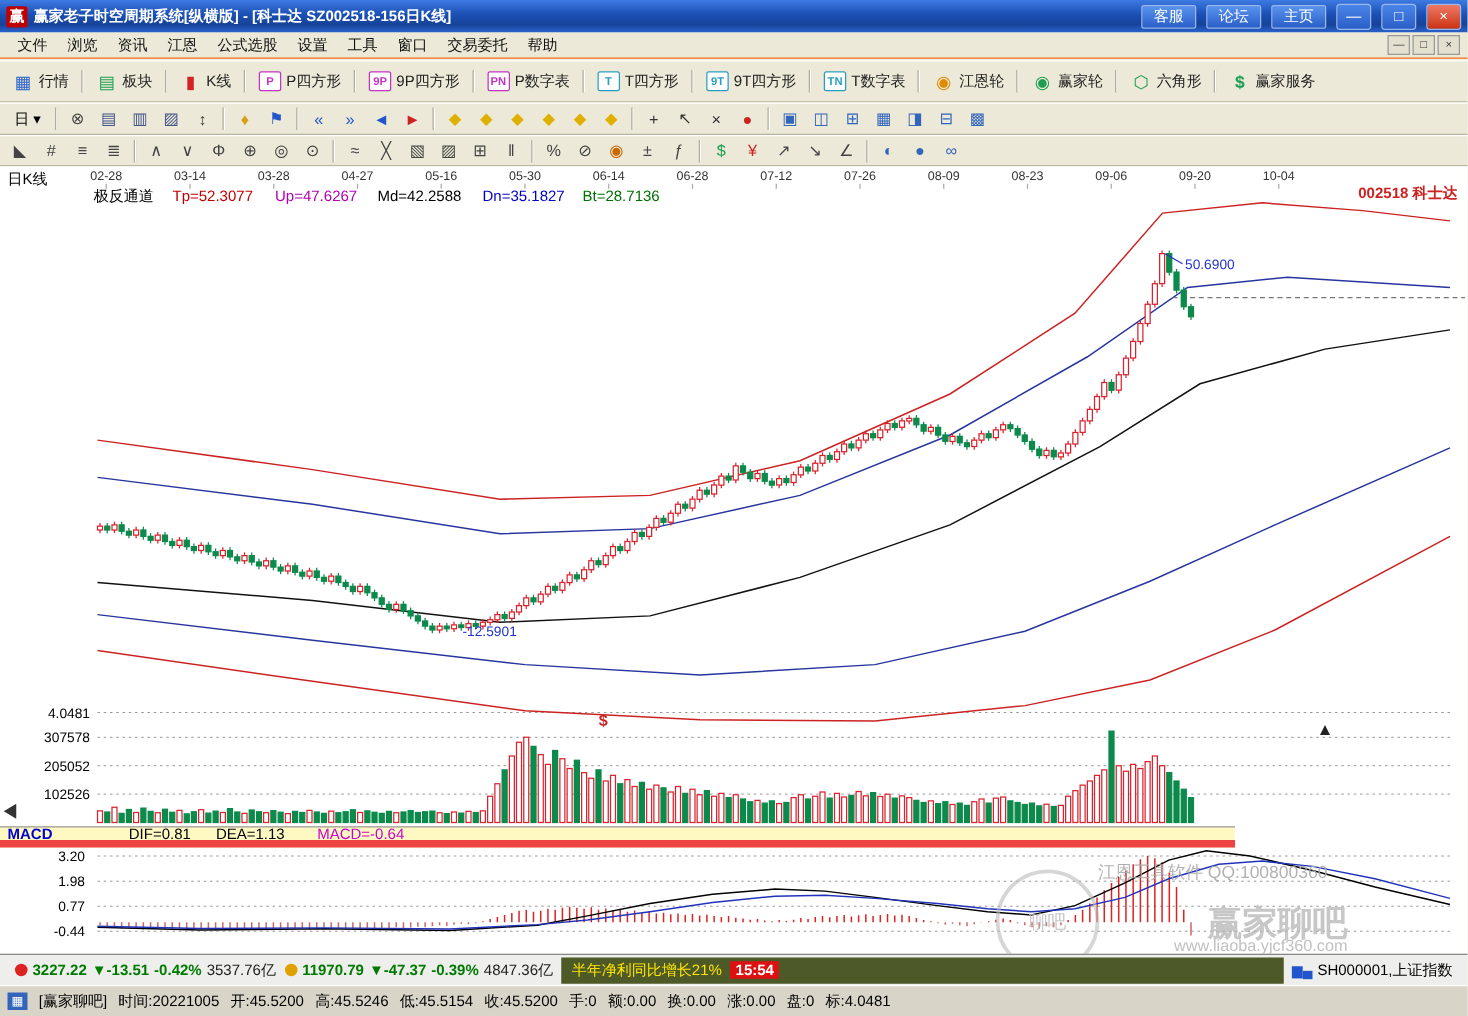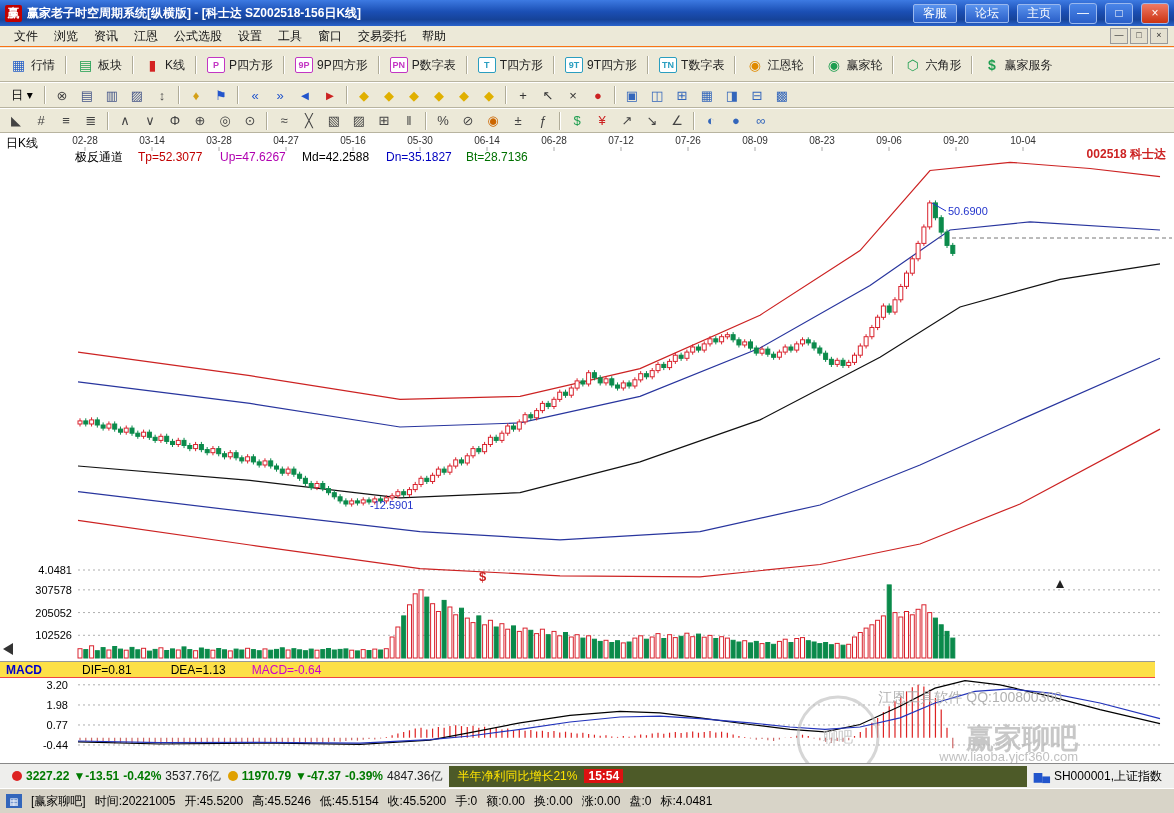--- a/index.html
+++ b/index.html
@@ -18,24 +18,24 @@
   .t1{top:48px;height:34px}
   .t2{top:82px;height:26px}
   .t3{top:108px;height:25px}
   .tbtn{display:inline-flex;align-items:center;gap:4px;padding:2px 5px;border:1px solid transparent;border-radius:2px;cursor:pointer;font-size:12px;color:#222;white-space:nowrap}
   .ticon{display:inline-flex;align-items:center;justify-content:center;min-width:17px;height:17px;font-size:14px;font-weight:bold}
   .ticon.boxed{border:1px solid currentColor;font-size:9px;padding:0 1px;min-width:14px;height:14px;border-radius:2px;background:#fff}
   .i2{width:22px;height:20px;display:inline-flex;align-items:center;justify-content:center;font-size:13px;border:1px solid transparent;cursor:pointer}
   .i2.wide{width:34px;font-size:12px}
   .vsep{width:1px;height:18px;background:#b0ac98;border-right:1px solid #fff;margin:0 3px;flex:none}
   .chart-region{position:absolute;top:133px;left:0;width:1174px;height:630px;background:#fff}
-  .macd-header{position:absolute;top:661px;left:0;width:1155px;height:17px;background:#fde047;border-top:1px solid #999;border-bottom:1px solid #ef4444;display:flex;align-items:center;font-size:12px;box-sizing:border-box;z-index:5}
+  .macd-header{position:absolute;top:661px;left:0;width:988px;height:17px;background:#fef9c3;border-top:1px solid #999;border-bottom:6px solid #ef4444;display:flex;align-items:center;font-size:12px;box-sizing:border-box;z-index:5}
   .mh-title{margin-left:6px;color:#0000cc;font-weight:bold}
-  .mh-dif{margin-left:40px;color:#000}
-  .mh-dea{margin-left:39px;color:#000}
+  .mh-dif{margin-left:61px;color:#000}
+  .mh-dea{margin-left:20px;color:#000}
   .mh-macd{margin-left:26px;color:#cc00cc}
   .index-bar{position:absolute;top:763px;left:0;width:1174px;height:25px;border-top:1px solid #888;background:#eeeeec;display:flex;align-items:center;padding:0 12px;gap:7px;font-size:12px;box-sizing:border-box;z-index:6}
   .idx{display:flex;align-items:center;gap:4px;white-space:nowrap;cursor:pointer}
   .dot{width:10px;height:10px;border-radius:50%;flex:none}
   .gtx{color:#007a00;font-weight:bold}
   .amt{color:#222}
   .ticker{flex:1;height:21px;background:#4d5a28;color:#ffe400;display:flex;align-items:center;gap:7px;padding:0 8px;overflow:hidden;white-space:nowrap;cursor:pointer}
   .ticker .time{background:#dd1111;color:#fff;padding:0 4px;font-weight:bold;flex:none}
   .sb-right{display:flex;align-items:center;gap:4px;color:#000;white-space:nowrap;cursor:pointer}
   .mini-ic{color:#2255cc;font-size:11px}

